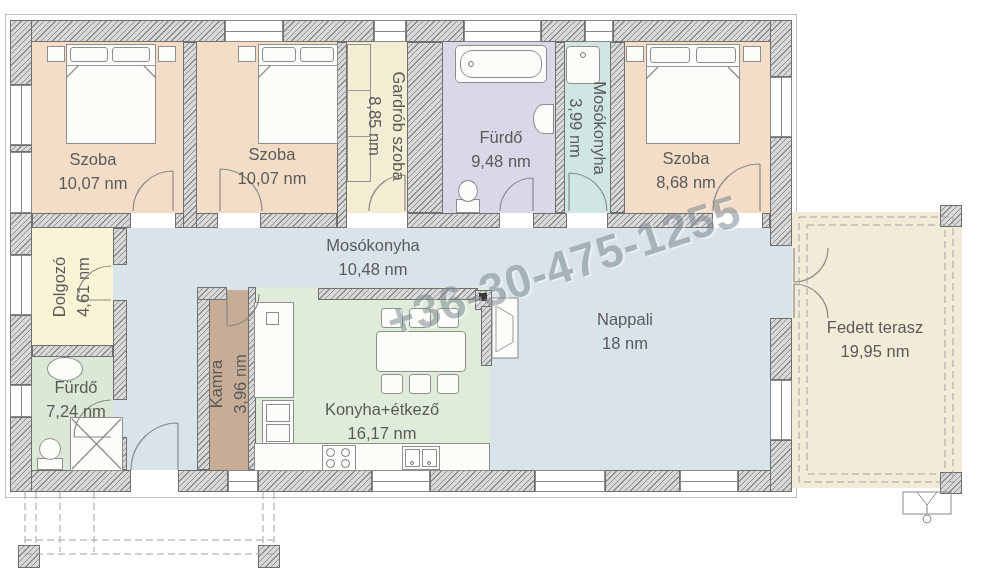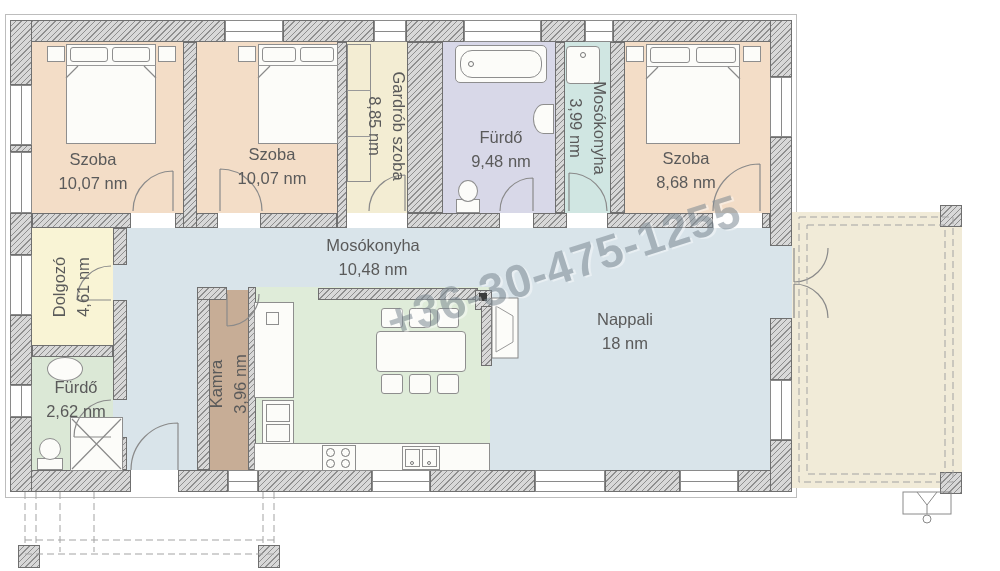--- a/index.html
+++ b/index.html
@@ -241,29 +241,37 @@
   <div class="rlabel" style="left:686px;top:171px;">
     <span>Szoba</span>
     <span>8,68 nm</span>
   </div>
   <div class="rlabel rotm90" style="left:72px;top:287px;">
     <span>Dolgozó</span>
     <span>4,61 nm</span>
   </div>
   <div class="rlabel" style="left:76px;top:400px;">
     <span>Fürdő</span>
-    <span>2,62 nm</span>
+    <span>7,24 nm</span>
   </div>
   <div class="rlabel rotm90" style="left:229px;top:384px;">
     <span>Kamra</span>
     <span>3,96 nm</span>
   </div>
+  <div class="rlabel" style="left:382px;top:422px;">
+    <span>Konyha+étkező</span>
+    <span>16,17 nm</span>
+  </div>
   <div class="rlabel" style="left:373px;top:258px;">
     <span>Mosókonyha</span>
     <span>10,48 nm</span>
   </div>
   <div class="rlabel" style="left:625px;top:332px;">
     <span>Nappali</span>
     <span>18 nm</span>
   </div>
+  <div class="rlabel" style="left:875px;top:340px;">
+    <span>Fedett terasz</span>
+    <span>19,95 nm</span>
+  </div>
 
   <div id="watermark">+36-30-475-1255</div>
 </div>
 
 </body></html>

